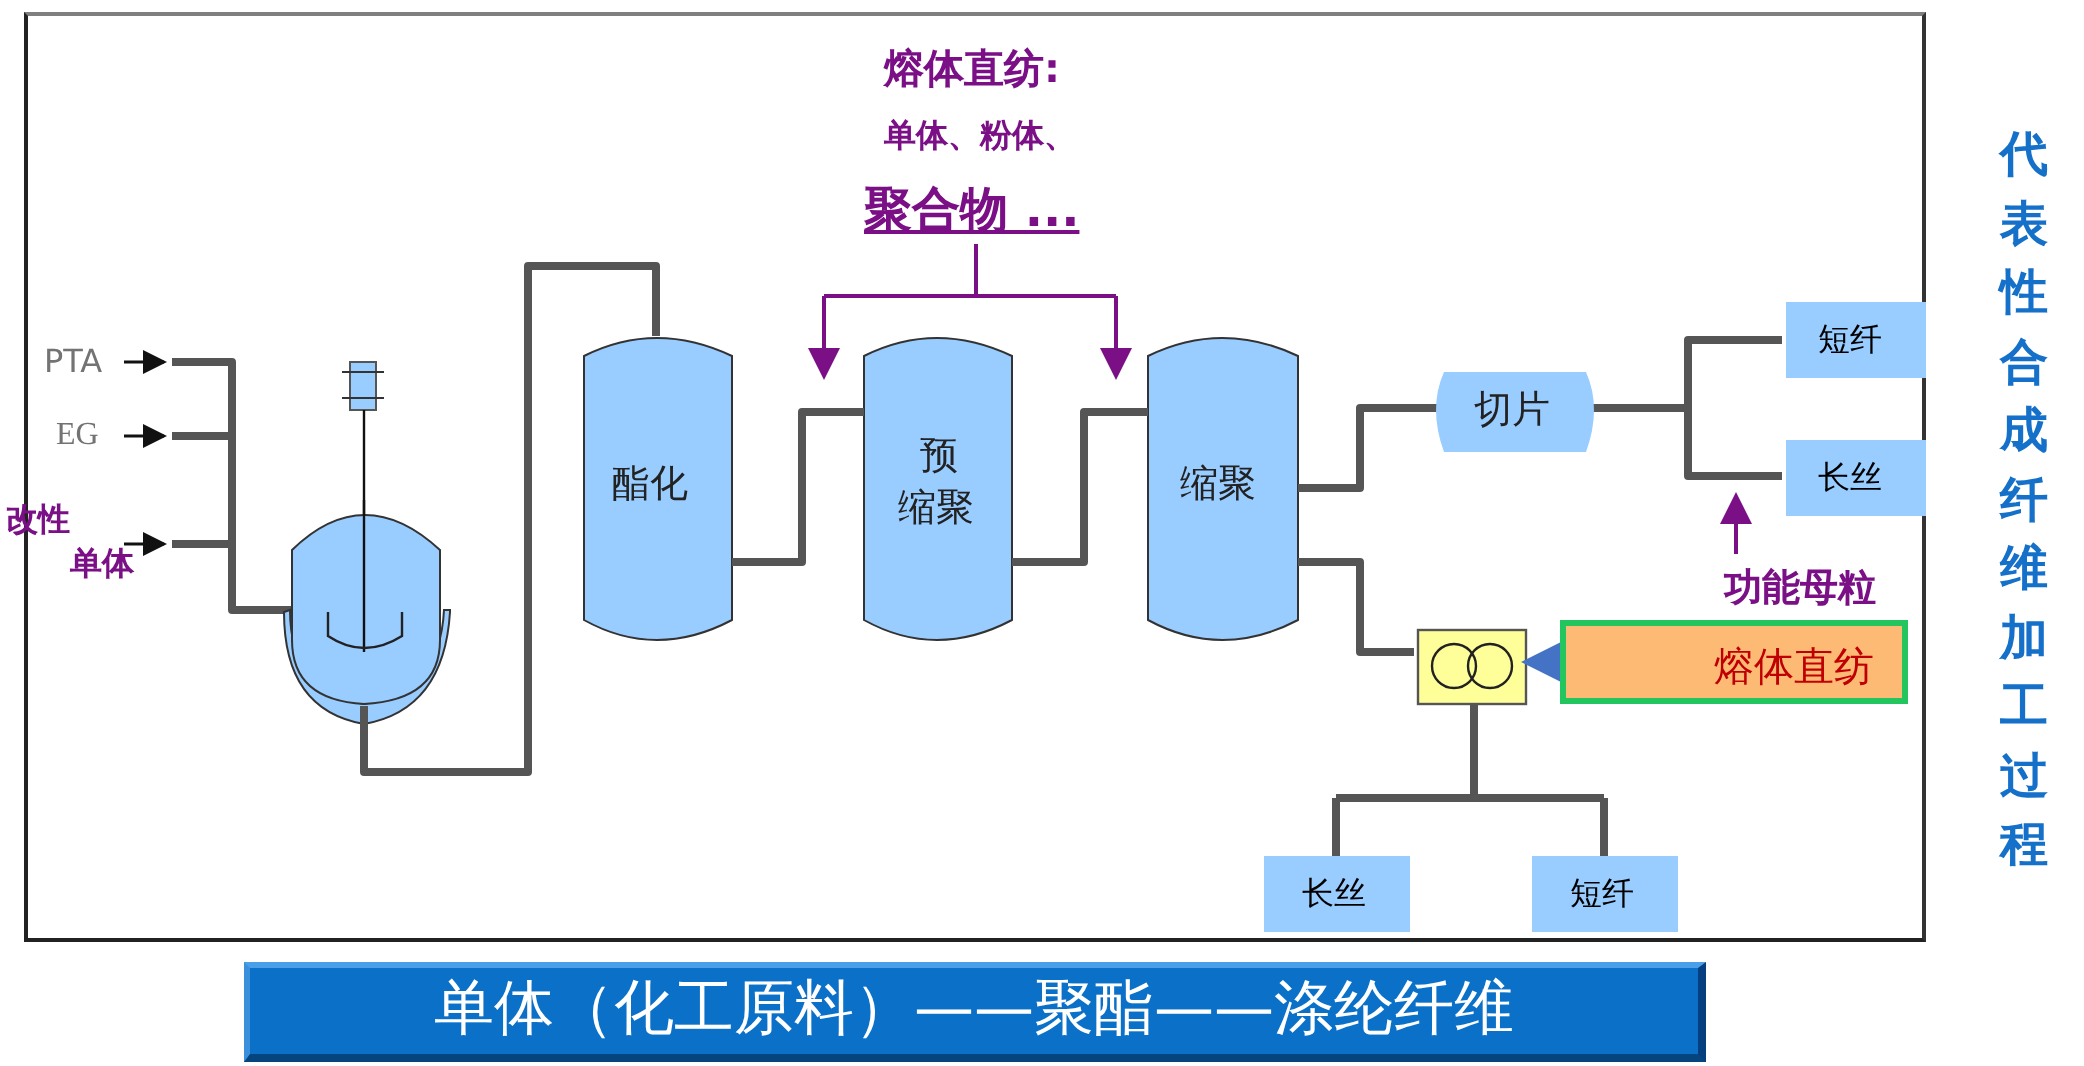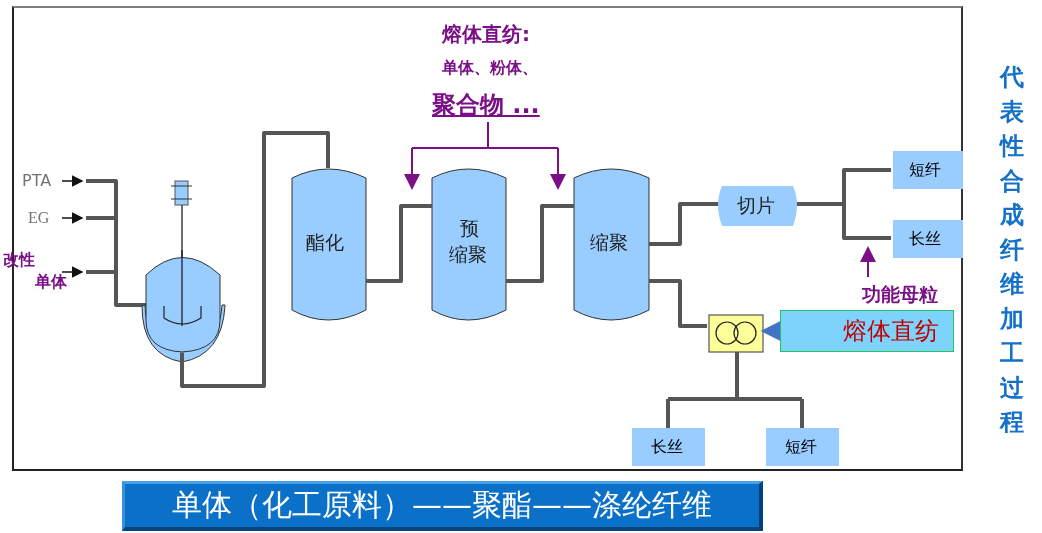--- a/index.html
+++ b/index.html
@@ -10,27 +10,27 @@
            border-bottom: 2px solid #222; box-sizing: border-box; background: #fff; }
   svg#diagram { position: absolute; left: 0; top: 0; width: 1042px; height: 533px; }
   .lbl { position: absolute; white-space: nowrap; line-height: 1; }
   .feed { font-size: 16px; color: #737373; }
   .purple { color: #7a0f86; font-weight: bold; }
   .vessel-text { font-size: 19px; color: #222; text-align: left; }
   .prod { font-size: 16px; font-weight: normal; color: #000000; }
   #side-title { position: absolute; left: 990px; top: 60px; width: 34px;
                 color: #1470c8; font-weight: bold; font-size: 24px; line-height: 34.5px;
                 text-align: right; word-break: break-all; }
-  #banner { position: absolute; left: 122px; top: 481px; width: 641px; height: 50px;
+  #banner { position: absolute; left: 122px; top: 481px; width: 731px; height: 50px;
             background: #0a70c8; border-top: 3px solid #4aa0e8; border-left: 3px solid #3a90da;
             border-right: 4px solid #063f80; border-bottom: 4px solid #06447e; box-sizing: border-box;
             color: #ffffff; font-size: 30px; text-align: center; line-height: 42px; }
   #melt-box { position: absolute; left: 780px; top: 310px; width: 174px; height: 42px;
-              border: 1px solid #22c55e; box-sizing: border-box; background: #7dd3fc;
-              color: #c00000; font-size: 24px; line-height: 40px; text-align: right; padding-right: 14px; }
+              border: 3px solid #22c55e; box-sizing: border-box; background: #fdba74;
+              color: #c00000; font-size: 20px; line-height: 40px; text-align: right; padding-right: 14px; }
 </style>
 </head>
 <body>
 
 <div id="frame"></div>
 
 <svg id="diagram" xmlns="http://www.w3.org/2000/svg">
   <defs>
     <marker id="ah-black" markerWidth="8" markerHeight="8" refX="7" refY="4" orient="auto">
       <path d="M0,0 L8,4 L0,8 z" fill="#111"></path>

